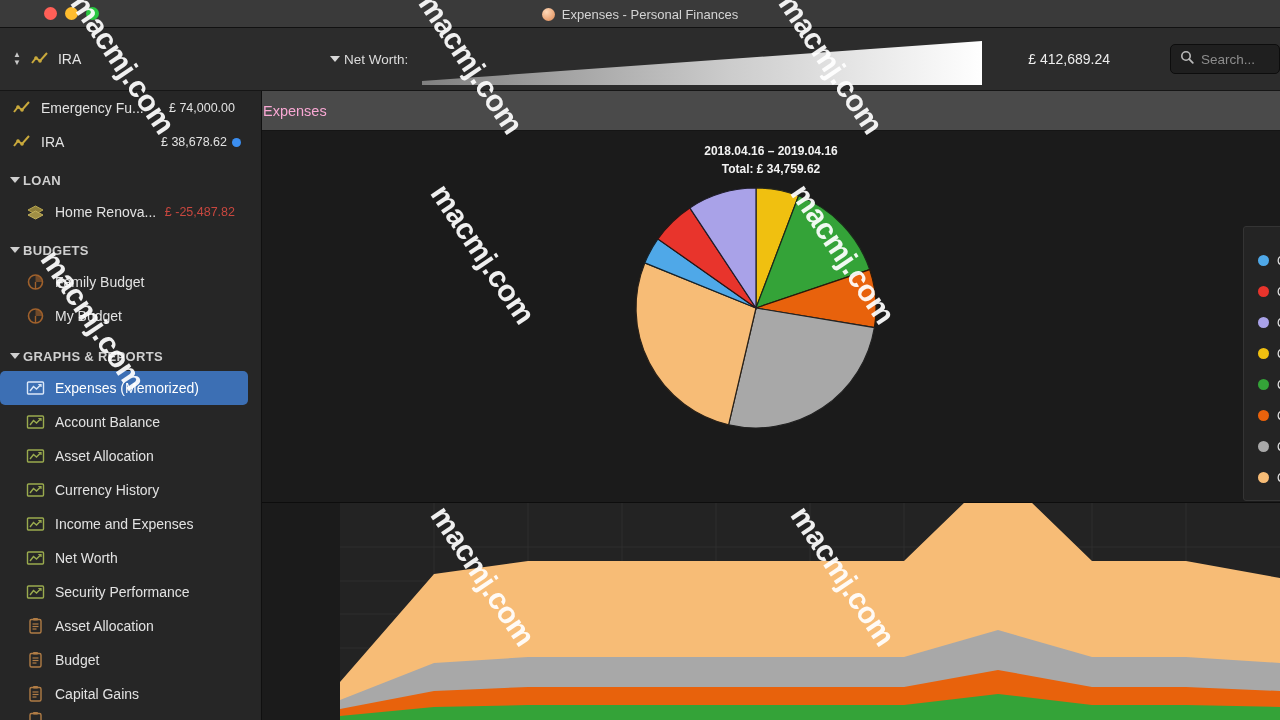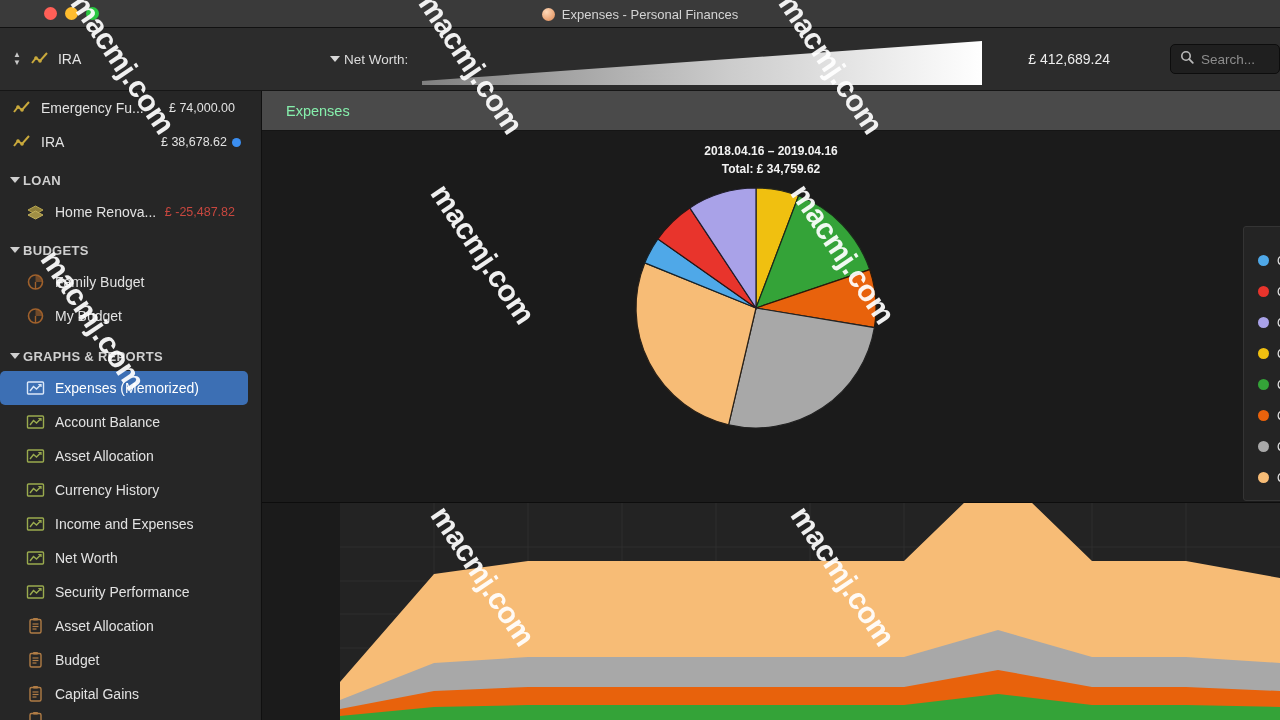--- a/index.html
+++ b/index.html
@@ -113,21 +113,21 @@
   
   .content {
     position:absolute; left:262px; top:91px; width:1018px; height:629px;
     background:#1b1b1b; overflow:hidden;
   }
   .content-head {
     height:40px; background:#4a4a4a;
     border-bottom:1px solid #151515;
     display:flex; align-items:center; position:relative;
   }
-  .ch-title { font-size:14.5px; color:#86efac; padding-left:24px; }
+  .ch-title { font-size:14.5px; color:#f9a8d4; padding-left:1px; }
   .ch-buttons { position:absolute; right:0px; top:4px; display:flex; gap:8px; }
   .btn {
     background:#1d1d1d; border:1px solid #0a0a0a; border-radius:4px;
     color:#ededed; font-size:13px; height:24px; padding:0 14px;
     display:flex; align-items:center; justify-content:center;
     box-shadow:0 1px 0 rgba(255,255,255,0.04) inset;
   }
 
   .report-area { position:relative; width:1018px; height:589px; background:#1b1b1b; }
   .rpt-title {

